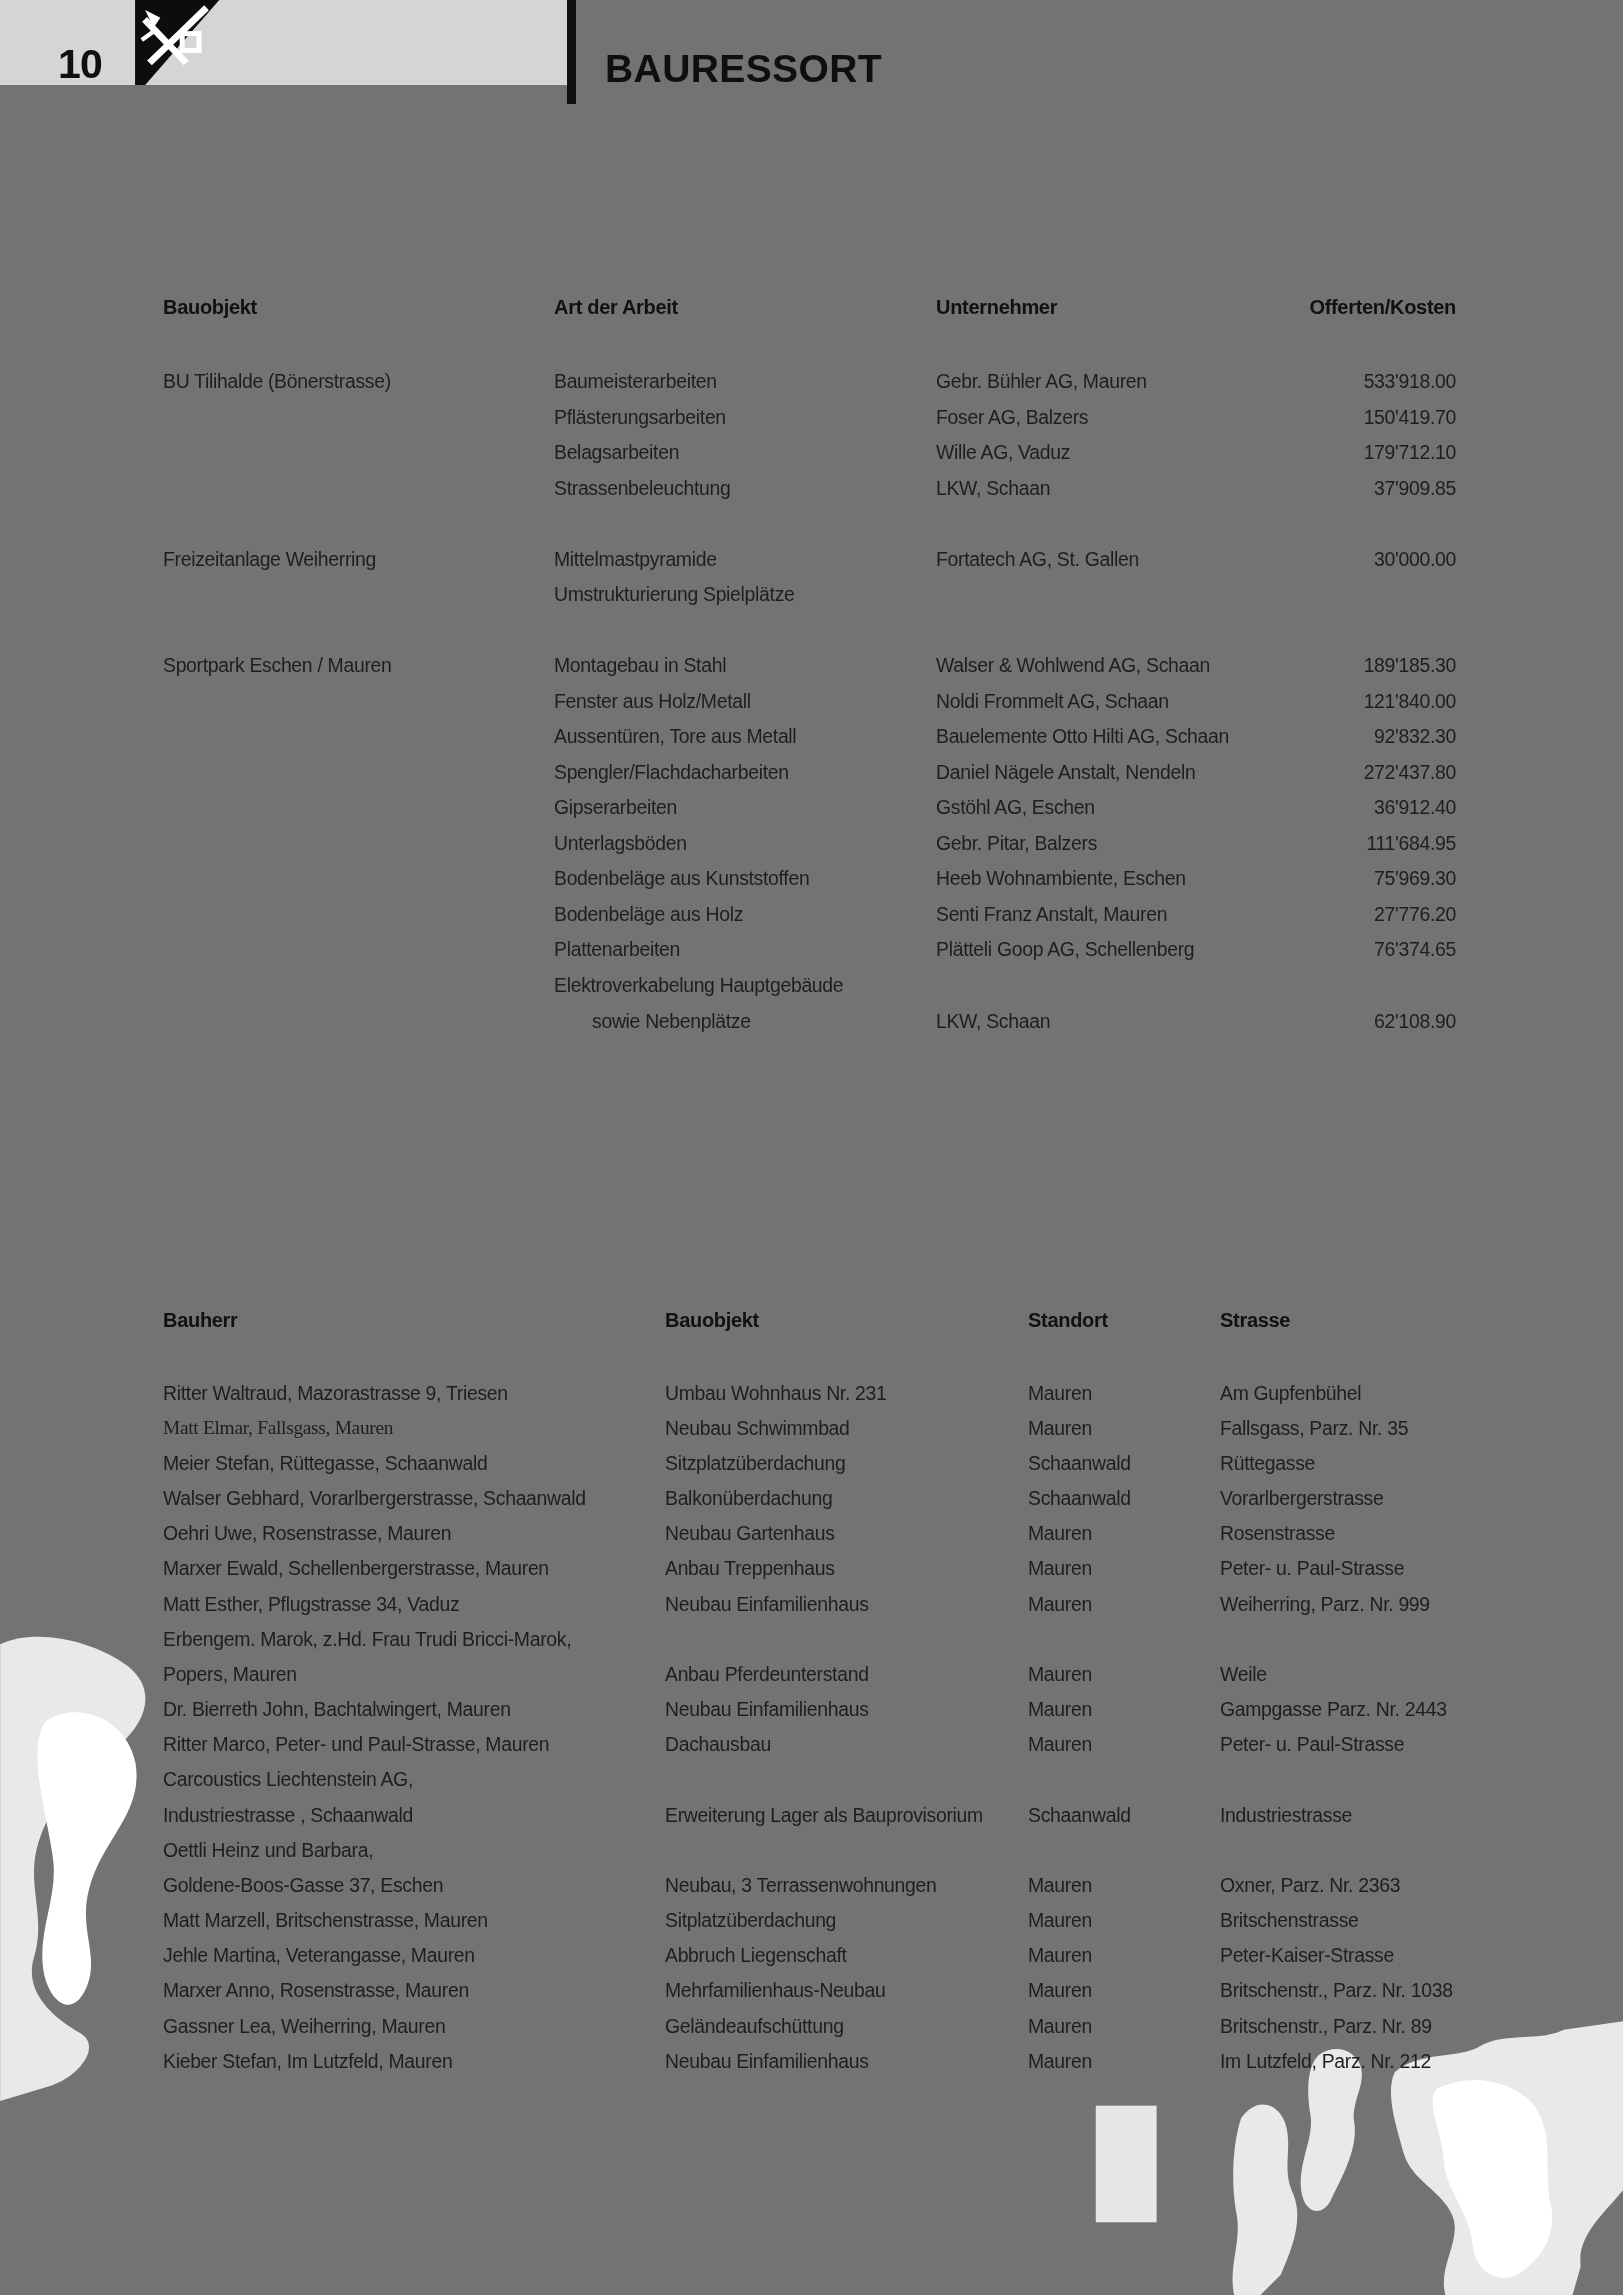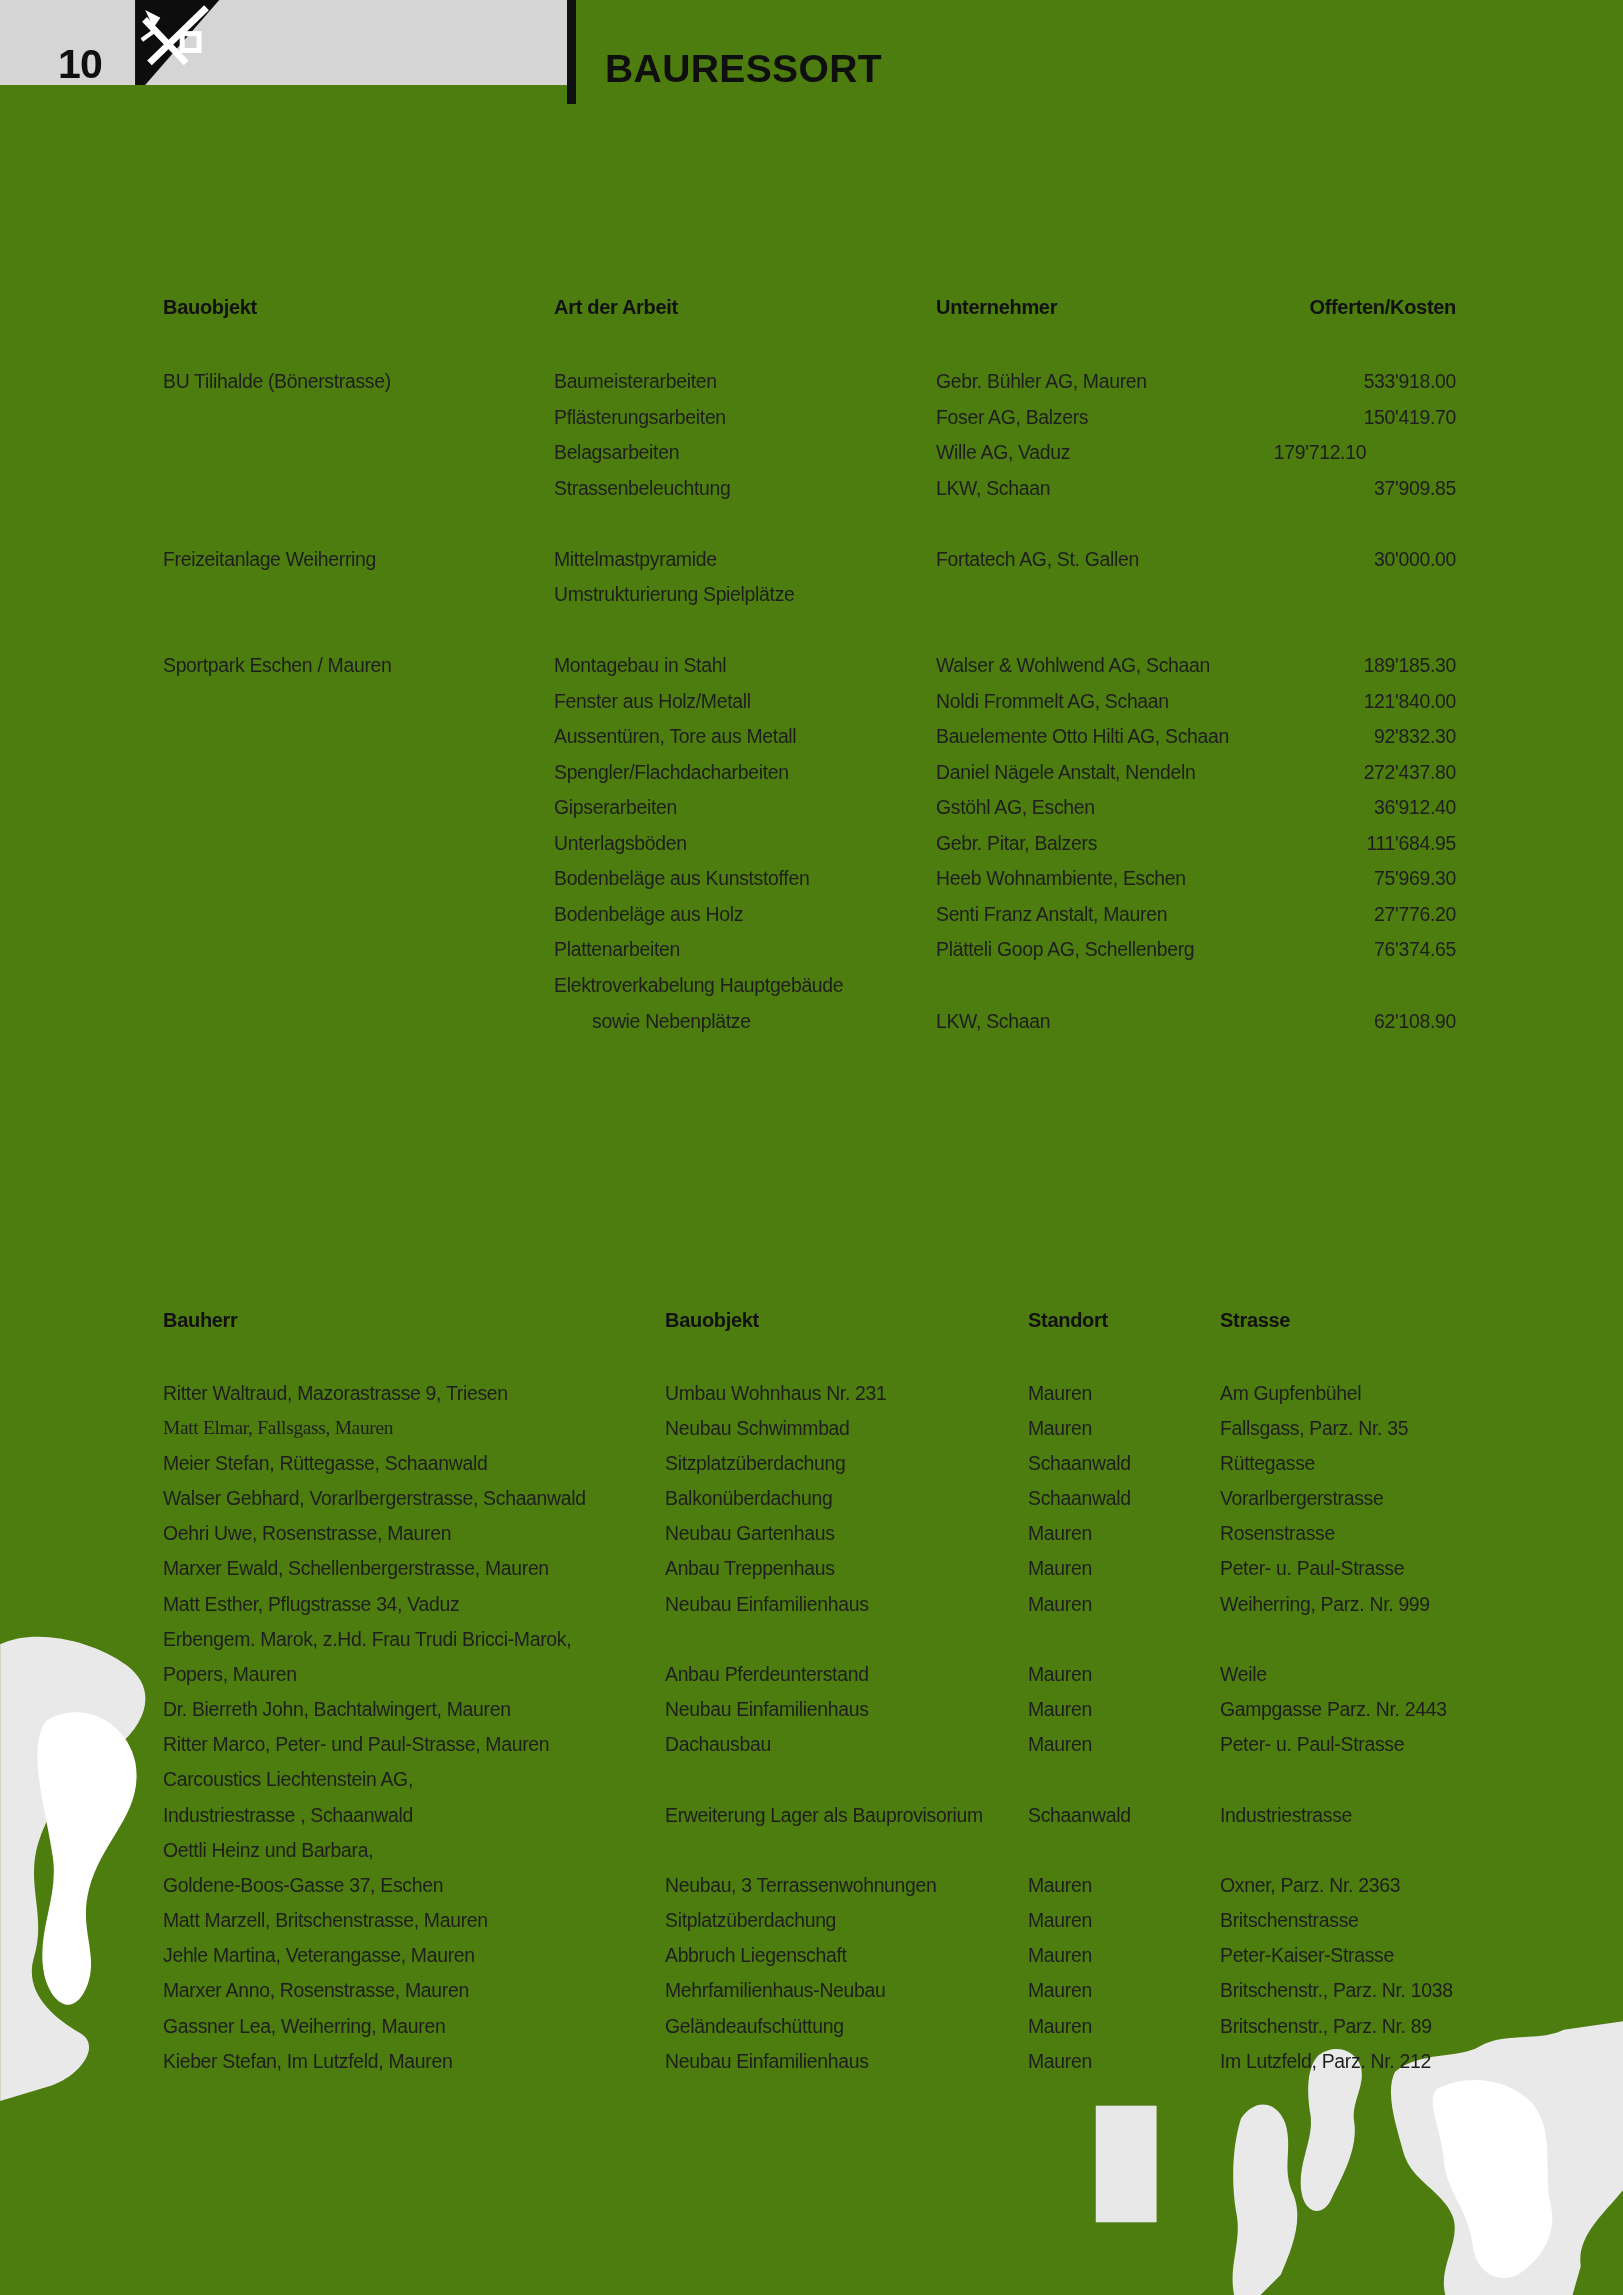--- a/index.html
+++ b/index.html
@@ -1,16 +1,16 @@
 <!DOCTYPE html>
 <html style="font-size:13.5px"><head>
 <meta charset="utf-8">
 <style>
   html,body{margin:0;padding:0;background:#ffffff;}
-  #page{position:relative;width:1623px;height:2295px;background:#4d7c0f;overflow:hidden;
+  #page{position:relative;width:1623px;height:2295px;background:#737373;overflow:hidden;
         font-family:"Liberation Sans",sans-serif;color:#1b1b1b;}
 
   
   .strip{position:absolute;left:0;top:0;width:567px;height:85px;background:#d5d5d5;z-index:2;}
   .vline{position:absolute;top:0;width:3.4px;height:85px;background:#101010;}
   .pageno{position:absolute;left:58px;top:44px;font-size:41px;font-weight:bold;color:#0f0f0f;
           letter-spacing:-0.8px;line-height:1;z-index:3;}
   .thickline{position:absolute;left:567px;top:0;width:8.5px;height:104px;background:#101010;z-index:3;}
   .sectiontitle{position:absolute;left:605px;top:49px;font-size:39px;font-weight:bold;
           letter-spacing:0.4px;color:#0f0f0f;line-height:1;z-index:3;}
@@ -100,21 +100,21 @@
         <span class="cell" style="left: 1184px; width: 272px; text-align: right;">533'918.00</span>
       </div>
       <div class="trow" style="top: 406px;">
         <span class="cell" style="left: 554px;">Pflästerungsarbeiten</span>
         <span class="cell" style="left: 936px;">Foser AG, Balzers</span>
         <span class="cell" style="left: 1184px; width: 272px; text-align: right;">150'419.70</span>
       </div>
       <div class="trow" style="top: 441px;">
         <span class="cell" style="left: 554px;">Belagsarbeiten</span>
         <span class="cell" style="left: 936px;">Wille AG, Vaduz</span>
-        <span class="cell" style="left: 1184px; width: 272px; text-align: center;">179'712.10</span>
+        <span class="cell" style="left: 1184px; width: 272px; text-align: right;">179'712.10</span>
       </div>
       <div class="trow" style="top: 477px;">
         <span class="cell" style="left: 554px;">Strassenbeleuchtung</span>
         <span class="cell" style="left: 936px;">LKW, Schaan</span>
         <span class="cell" style="left: 1184px; width: 272px; text-align: right;">37'909.85</span>
       </div>
       <div class="trow" style="top: 512px;"></div>
       <div class="trow" style="top: 548px;">
         <span class="cell" style="left: 163px;">Freizeitanlage Weiherring</span>
         <span class="cell" style="left: 554px;">Mittelmastpyramide</span>

